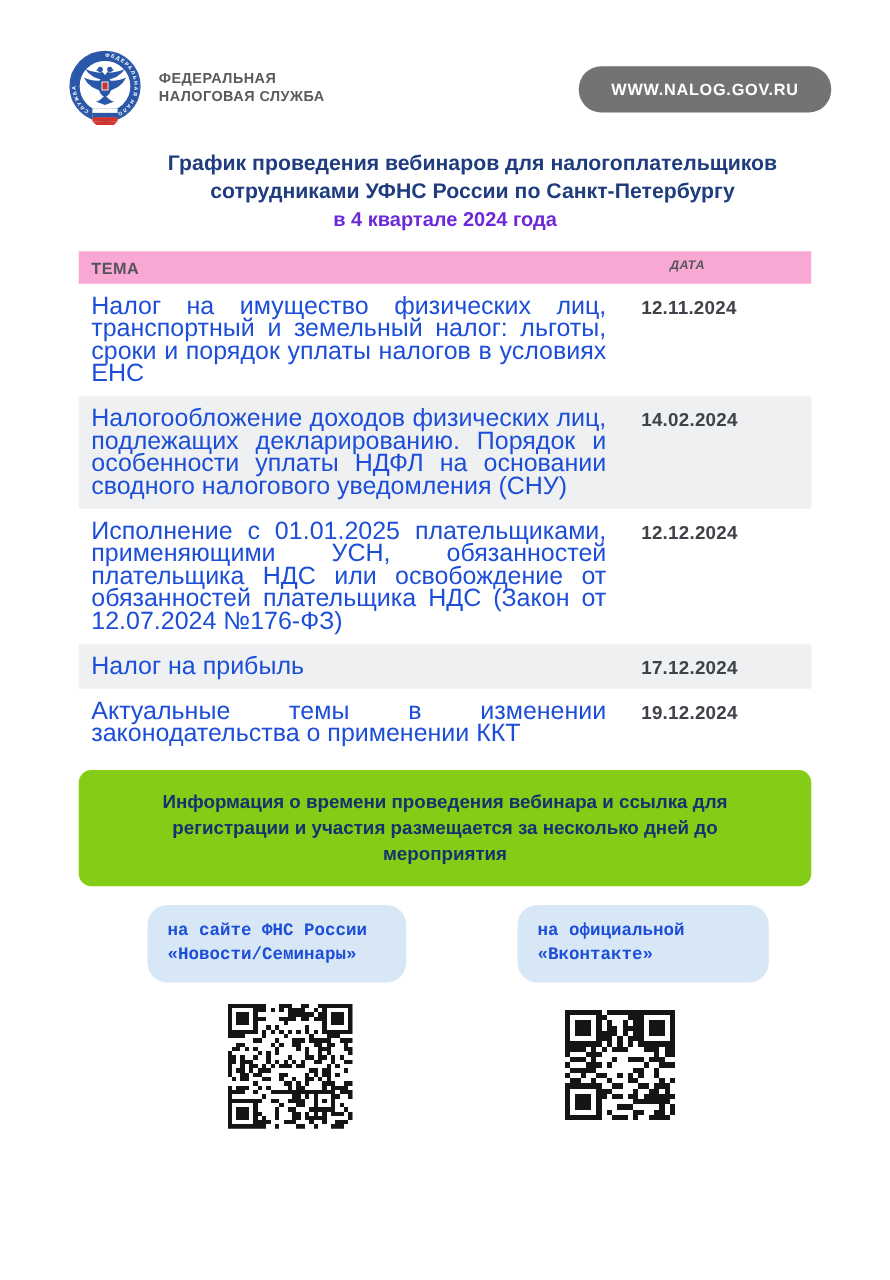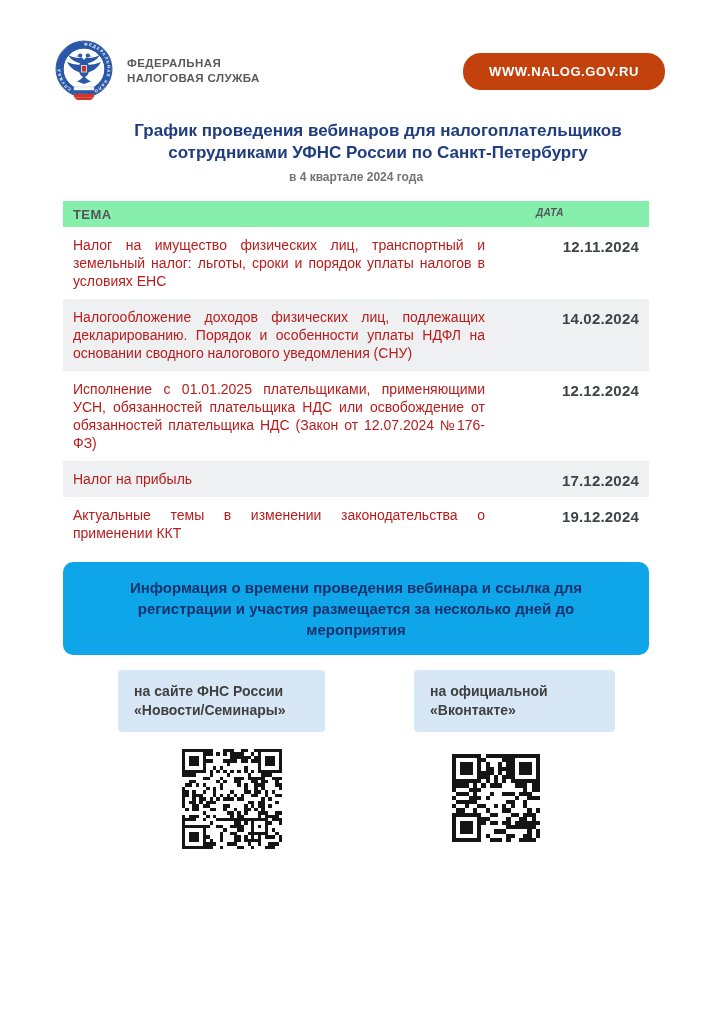--- a/index.html
+++ b/index.html
@@ -9,54 +9,54 @@
     font-family:"Liberation Sans", sans-serif; overflow:hidden; position:relative;
   }
   
   .header { display:flex; align-items:center; padding:40px 47px 0 55px; }
   .emblem { width:58px; height:62px; flex:0 0 auto; }
   .org-name {
     margin-left:14px; font-size:11.5px; font-weight:bold; letter-spacing:.4px;
     color:#5a5a5c; line-height:1.3; text-transform:uppercase;
   }
   .site-pill {
-    margin-left:auto; background:#c2410c; color:#ffffff; border:none;
+    margin-left:auto; background:#737373; color:#ffffff; border:none;
     border-radius:18px; height:37px; padding:0 26px; font-size:13px;
     font-weight:bold; letter-spacing:.6px; font-family:inherit; cursor:pointer;
     display:flex; align-items:center;
   }
   
   .title-block { margin-top:18px; text-align:center; }
   .title-line { color:#1e3c7e; font-size:17px; font-weight:bold; line-height:22px;padding-left:44px; }
-  .title-sub { color:#737373; font-size:12px; font-weight:bold; line-height:22px; margin-top:2px; }
+  .title-sub { color:#6d28d9; font-size:16px; font-weight:bold; line-height:22px; margin-top:2px; }
   
   .table { margin:13px 63px 0; }
-  .t-head { display:flex; background:#86efac; padding:6px 10px 5px; }
+  .t-head { display:flex; background:#f9a8d4; padding:6px 10px 5px; }
   .t-head .col-topic { flex:1; color:#54555c; font-size:13px; font-weight:bold; letter-spacing:.4px; }
   .t-head .col-date  { width:126px; color:#54555c; font-size:10px; font-weight:bold; letter-spacing:.4px; padding-left:23px;font-style:italic; }
   .t-row { display:flex; padding:0 10px; }
   .t-body .t-row:nth-child(even) { background:#eef0f2; }
   .t-row .topic {
-    flex:1; color:#b91c1c; font-size:14px; line-height:18px;
+    flex:1; color:#1d4ed8; font-size:20px; line-height:18px;
     text-align:justify; padding:9px 28px 9px 0;
   }
   .t-row .date {
     width:126px; color:#3f4249; font-size:15px; font-weight:bold;
-    padding-top:11px; letter-spacing:.2px;text-align:right;
+    padding-top:11px; letter-spacing:.2px;
   }
   
   .notice {
-    margin:11px 63px 0; background:#0ea5e9; border-radius:10px;
+    margin:11px 63px 0; background:#84cc16; border-radius:10px;
     padding:15px 34px; text-align:center; color:#14336e;
     font-size:15px; font-weight:bold; line-height:21px;
   }
   .links-row { display:flex; margin-top:15px; padding-left:118px; }
   .link-box {
-    background:#d8e7f5; border-radius:4px; padding:12px 16px;
-    color:#404040; font-size:14px; font-weight:bold; line-height:19px; cursor:pointer;
+    background:#d8e7f5; border-radius:16px; padding:12px 16px;
+    color:#1d4ed8; font-size:14px; font-weight:bold; line-height:19px; cursor:pointer;font-family:Liberation Mono, monospace;
   }
   .link-box.left { width:207px; }
   .link-box.right { width:201px; margin-left:89px; }
   
   .qr-row { display:flex; margin-top:17px; padding-left:182px; align-items:flex-start; }
   .qr { background:#fff; }
   .qr.left { width:100px; height:100px; }
   .qr.right { width:88px; height:88px; margin-left:170px; margin-top:5px; }
 </style>
 </head>

